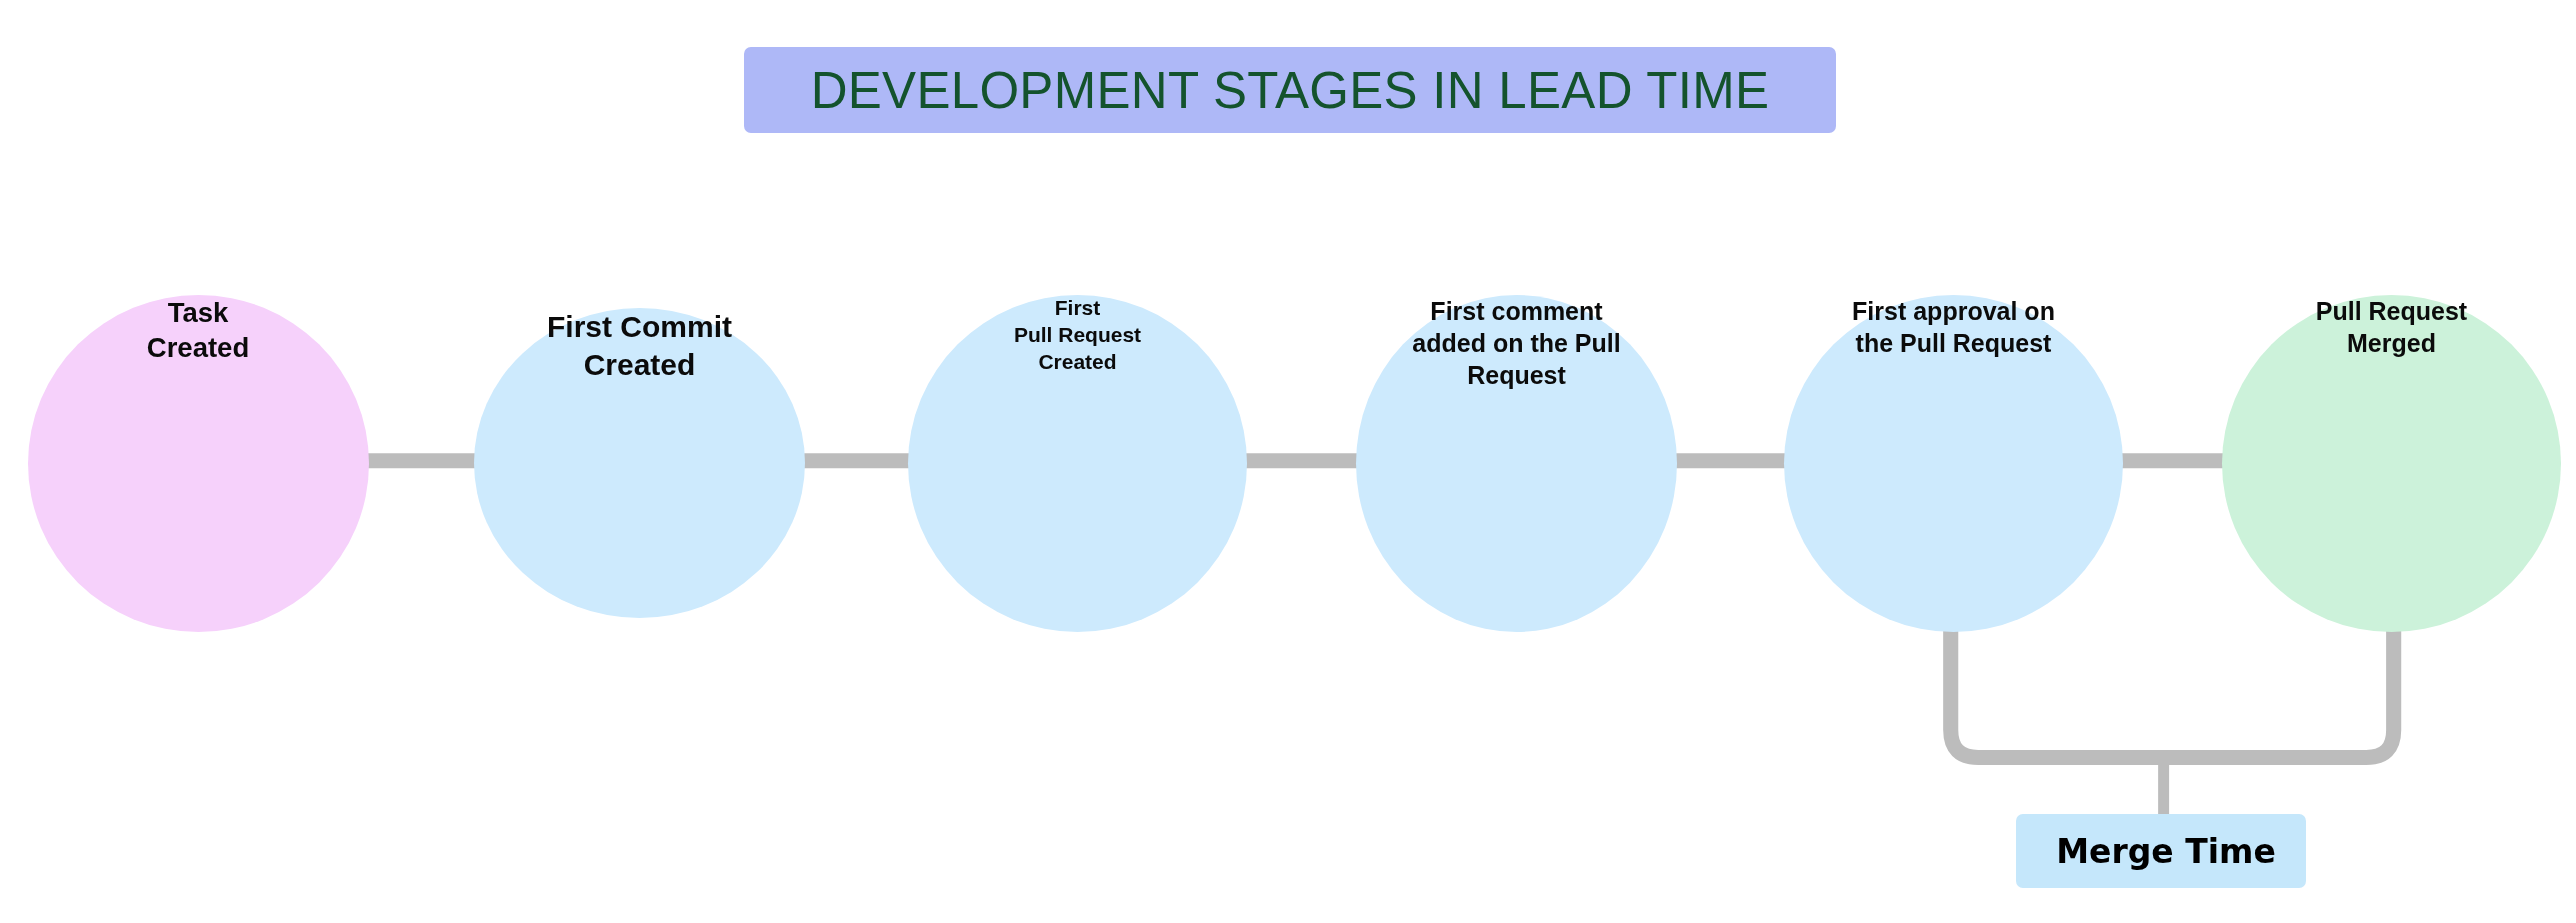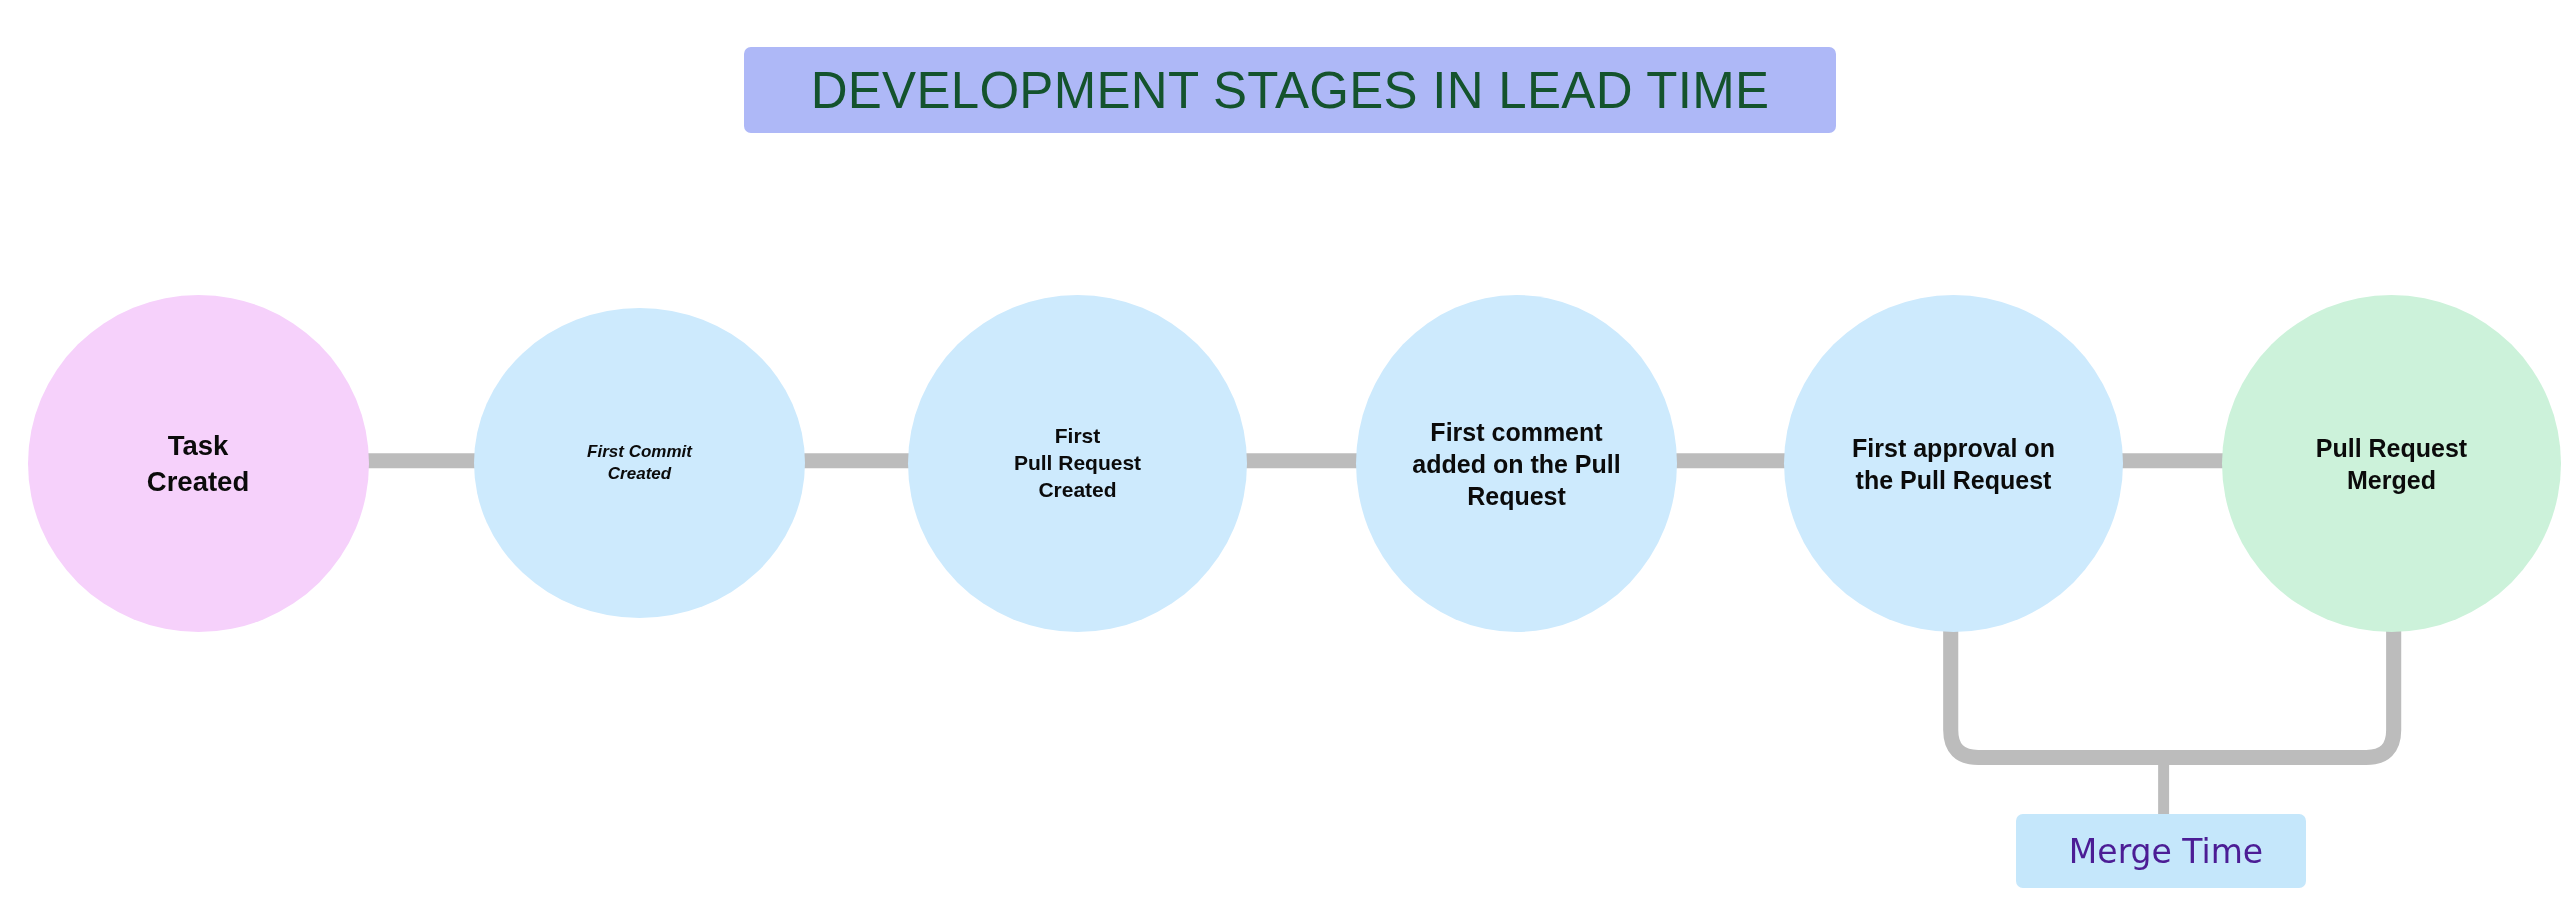--- a/index.html
+++ b/index.html
@@ -49,21 +49,21 @@
     top: 0;
     width: 2576px;
     height: 923px;
   }
 
   
   .node {
     position: absolute;
     border-radius: 50%;
     display: flex;
-    align-items: center;
+    align-items: flex-start;
     justify-content: center;
     text-align: center;
     box-sizing: border-box;
   }
   .node-label {
     font-family: "Liberation Sans", sans-serif;
     font-weight: bold;
     color: #0b0b0b;
     line-height: 1.28;
     white-space: pre-line;
@@ -71,21 +71,21 @@
   }
 
   .node.n0 { left: 27.5px;   top: 295px; width: 341px; height: 337px; background: #f6d1fb; }
   .node.n1 { left: 474px;  top: 308px; width: 331px; height: 310px; background: #cdeafd; }
   .node.n2 { left: 908px; top: 295px; width: 339px; height: 337px; background: #cdeafd; }
   .node.n3 { left: 1356px; top: 295px; width: 321px; height: 337px; background: #cdeafd; }
   .node.n4 { left: 1784px; top: 295px; width: 339px; height: 337px; background: #cdeafd; }
   .node.n5 { left: 2222px; top: 295px; width: 339px; height: 337px; background: #ccf2da; }
 
   .node.n0 .node-label { font-size: 27.5px; }
-  .node.n1 .node-label { font-size: 17px; font-style: italic; }
+  .node.n1 .node-label { font-size: 30px; }
   .node.n2 .node-label { font-size: 21px; }
   .node.n3 .node-label { font-size: 25px; }
   .node.n4 .node-label { font-size: 25px; }
   .node.n5 .node-label { font-size: 25px; }
 
   
   .callout {
     position: absolute;
     left: 2016px;
     top: 814px;
@@ -94,22 +94,22 @@
     background: #c5e7fb;
     border-radius: 6.9px;
     display: flex;
     align-items: center;
     justify-content: center;
     box-sizing: border-box;
   }
   .callout-text {
     font-family: "DejaVu Sans", sans-serif;
     font-size: 33px;
-    font-weight: 400;
-    color: #4c1d95;
+    font-weight: 700;
+    color: #000000;
     white-space: nowrap;
     line-height: 1;
     margin-left: 10px;
   }
 </style>
 </head>
 <body>
 
 <div id="stage">
 

